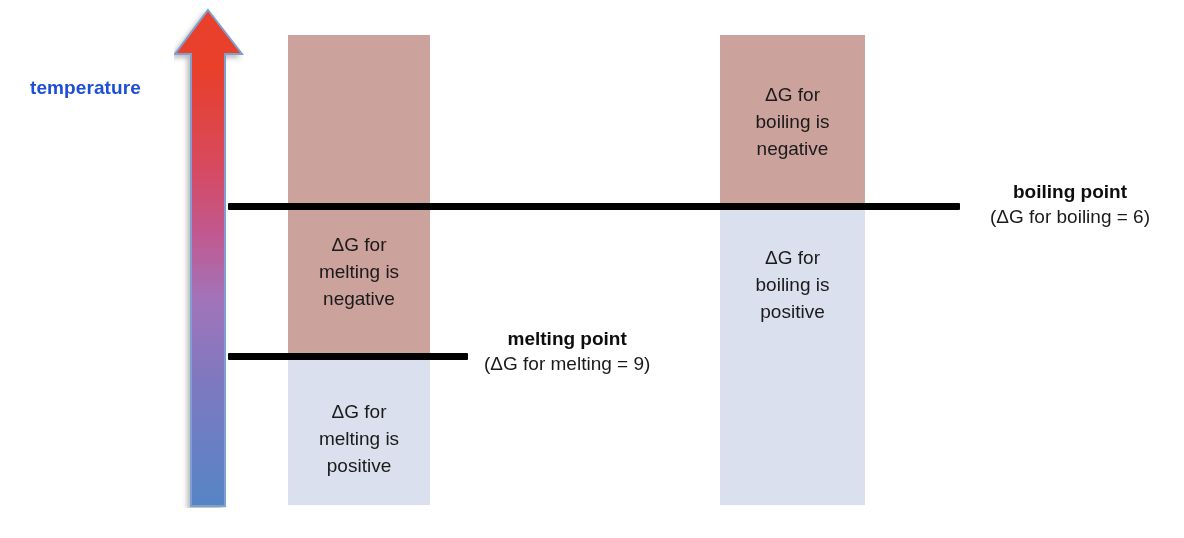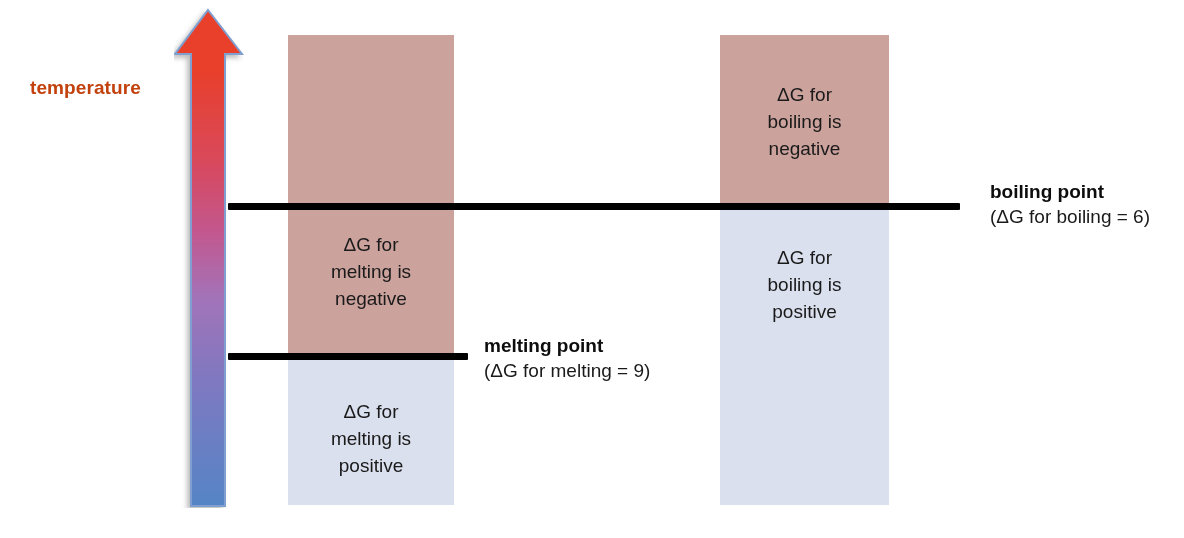--- a/index.html
+++ b/index.html
@@ -34,30 +34,29 @@
     height: 500px;
   }
 
   
   .temp-label {
     position: absolute;
     left: 30px;
     top: 77px;
     font-size: 19px;
     font-weight: bold;
-    color: #c2410c;
+    color: #1d4ed8;
     letter-spacing: 0.1px;
     white-space: nowrap;
     text-align: center;
   }
 
   
   .column {
     position: absolute;
-    padding-left: 24px;
   }
   .col-seg {
     position: absolute;
     left: 0;
     width: 100%;
     box-sizing: border-box;
   }
   .seg-hot  { background: #cca29d; }
   .seg-cold { background: #dbe0ee; }
 
@@ -77,20 +76,21 @@
     position: absolute;
     height: 7px;
     background: #000000;
     border-radius: 1px;
   }
 
   
   .thresh-label {
     position: absolute;
     white-space: nowrap;
+    text-align: center;
   }
   .thresh-label .tl-title {
     font-size: 19px;
     font-weight: bold;
     color: #0d0d0d;
     line-height: 24px;
   }
   .thresh-label .tl-sub {
     font-size: 19px;
     font-weight: normal;
@@ -147,18 +147,18 @@
 positive</div>
   </div>
 
   <div class="thresh-line" style="left:228px; top:203px; width:732px;"></div>
   <div class="thresh-label" style="left:990px; top:180px;">
     <div class="tl-title">boiling point</div>
     <div class="tl-sub">(ΔG for boiling = 6)</div>
   </div>
 
   <div class="thresh-line" style="left:228px; top:353px; width:240px;"></div>
-  <div class="thresh-label" style="left:484px; top:334px;">
+  <div class="thresh-label" style="left:484px; top:327px;">
     <div class="tl-title">melting point</div>
     <div class="tl-sub">(ΔG for melting = 9)</div>
   </div>
 
 </div>
 
 </body></html>

